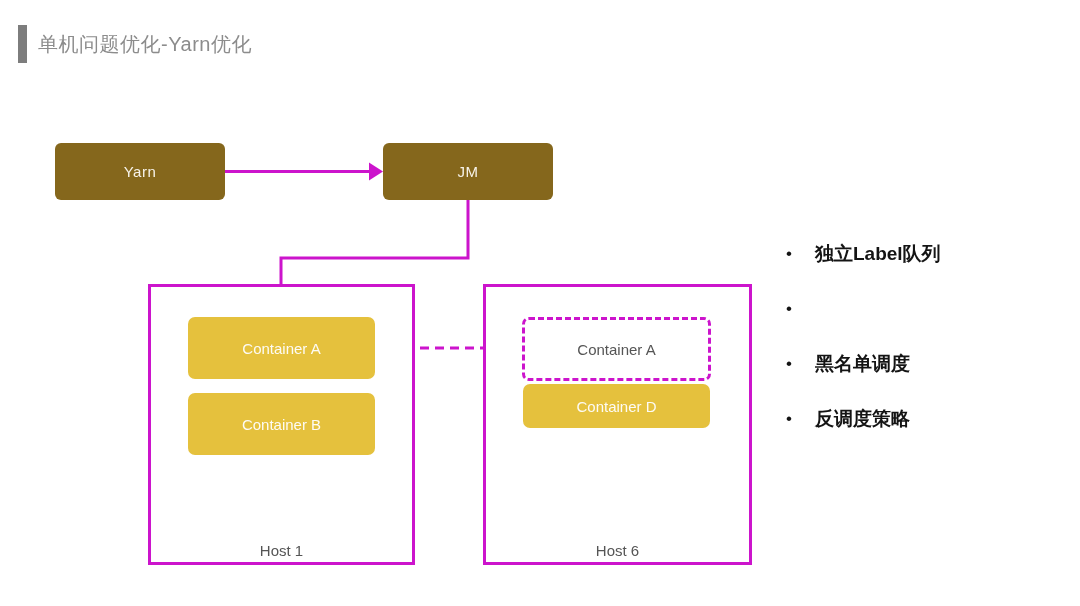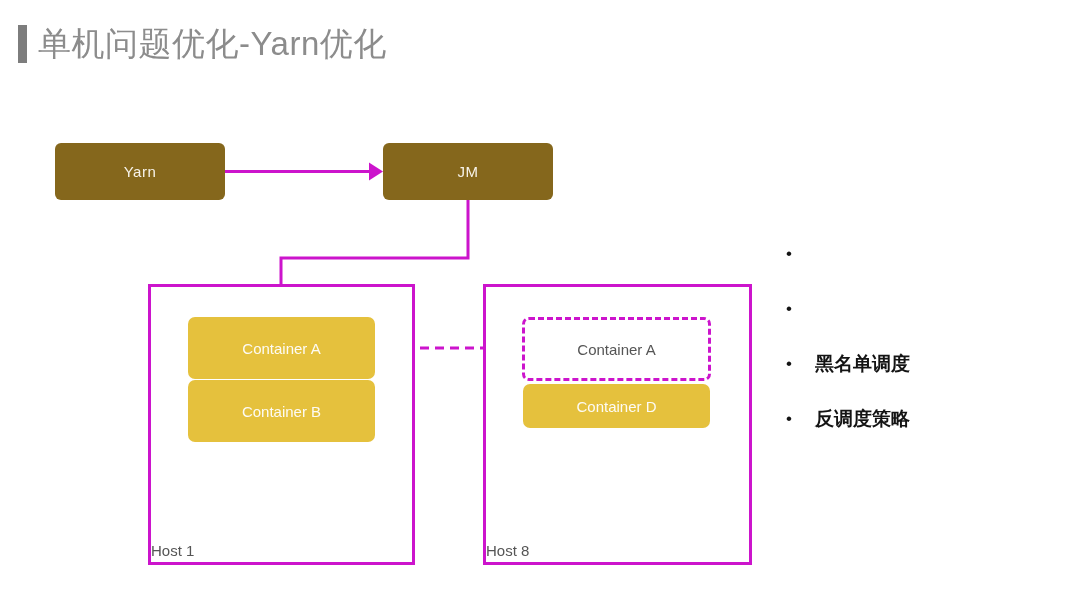--- a/index.html
+++ b/index.html
@@ -20,21 +20,21 @@
   .title-accent {
     position: absolute;
     left: 18px; top: 25px;
     width: 9px; height: 38px;
     background: var(--title-bar-gray);
   }
   .page-title {
     position: absolute;
     left: 38px; top: 24px;
     margin: 0;
-    font-size: 33px;
+    font-size: 20px;
     line-height: 40px;
     font-weight: 400;
     color: var(--title-text-gray);
     letter-spacing: 0.5px;
   }
 
   
   .node {
     position: absolute;
     width: 170px; height: 57px;
@@ -58,21 +58,21 @@
     border: 3px solid var(--accent-magenta);
     background: #ffffff;
     box-sizing: border-box;
   }
   .host.host1 { left: 148px; width: 267px; }
   .host.host2 { left: 483px; width: 269px; }
   .host-label {
     position: absolute;
     left: 0; right: 0;
     bottom: 3px;
-    text-align: left;
+    text-align: center;
     font-size: 15px;
     color: var(--label-gray);
   }
 
   
   .container {
     position: absolute;
     width: 187px; height: 62px;
     border-radius: 7px;
     display: flex;
@@ -85,21 +85,21 @@
     background: var(--container-yellow);
     color: #fdfbf4;
   }
   .container.ghost {
     background: #ffffff;
     border: 3px dashed var(--accent-magenta);
     color: var(--label-gray);
   }
   
   .host1 .c-a { left: 37px; top: 30px; }
-  .host1 .c-b { left: 37px; top: 93px; }
+  .host1 .c-b { left: 37px; top: 106px; }
   .host1 .c-c { left: 37px; top: 186px; }
   
   .host2 .c-ghost { left: 36px; top: 30px; width: 189px; height: 64px; }
   .host2 .c-d     { left: 37px; top: 97px; height: 44px; }
 
   
   svg.arrows {
     position: absolute;
     left: 0; top: 0;
     width: 1080px; height: 606px;
@@ -166,26 +166,27 @@
 
   <div class="host host1">
     <div class="container yellow c-a">Container A</div>
     <div class="container yellow c-b">Container B</div>
     <div class="host-label">Host 1</div>
   </div>
 
   <div class="host host2">
     <div class="container ghost c-ghost">Container A</div>
     <div class="container yellow c-d">Container D</div>
-    <div class="host-label">Host 8</div>
+    <div class="host-label">Host 6</div>
   </div>
 
   <ul class="bullet-list">
     <li class="bullet-item">
       <span class="bullet-dot">•</span>
+      <span>独立Label队列</span>
     </li>
     <li class="bullet-item">
       <span class="bullet-dot">•</span>
     </li>
     <li class="bullet-item">
       <span class="bullet-dot">•</span>
       <span>黑名单调度</span>
     </li>
     <li class="bullet-item">
       <span class="bullet-dot">•</span>

